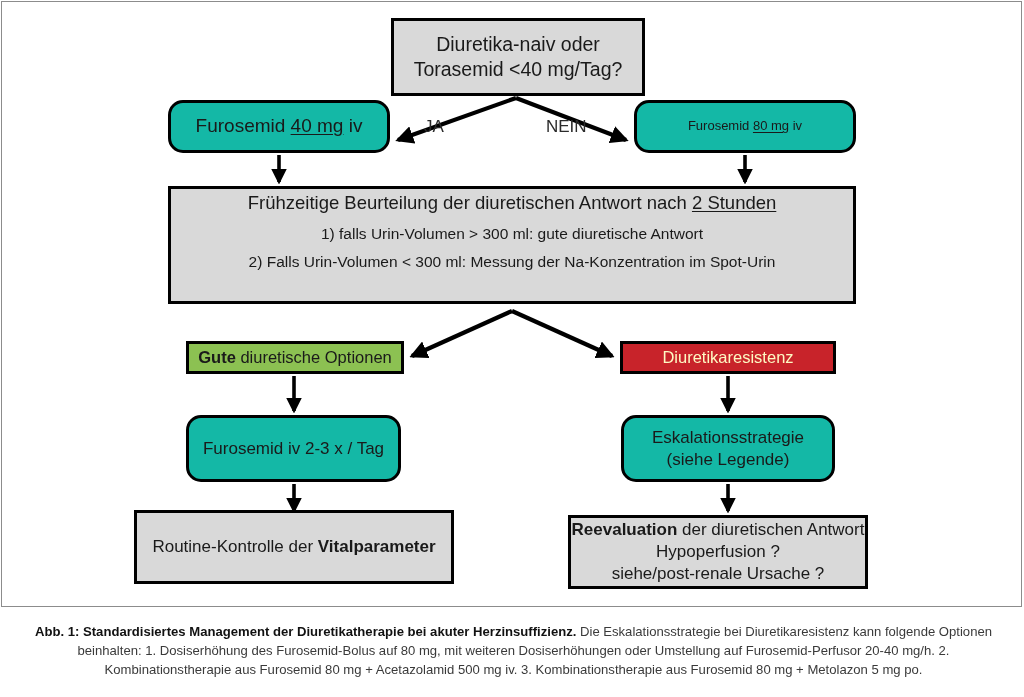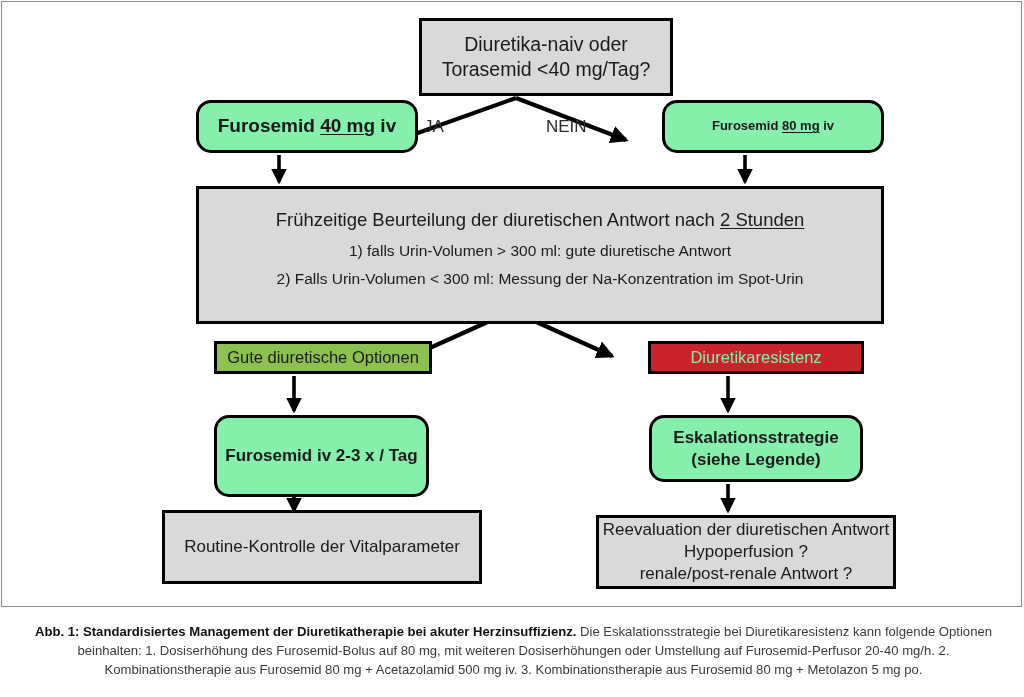--- a/index.html
+++ b/index.html
@@ -32,81 +32,79 @@
   .node {
     position: absolute;
     box-sizing: border-box;
     display: flex;
     flex-direction: column;
     align-items: center;
     justify-content: center;
     text-align: left;
     color: #1a1a1a;
     line-height: 1.28;
-    margin-left: 28px;
   }
   .rect {
     border: 3.5px solid #000000;
     background: #d9d9d9;
   }
   .rounded {
     border: 3.5px solid #000000;
     border-radius: 15px;
-    background: #86efac;
-    font-weight: bold;
+    background: #14b8a6;
   }
   .green {
     border: 3px solid #000000;
     background: #8cc152;
   }
   .red {
     border: 3px solid #000000;
     background: #c8232a;
-    color: #86efac;
+    color: #fef9c3;
   }
   .ln { display: block; white-space: nowrap; }
   .u { text-decoration: underline; text-underline-offset: 2px; }
-  .b { font-weight: normal; }
+  .b { font-weight: bold; }
 
   
   #node-decision {
     left: 391px; top: 18px; width: 254px; height: 78px;
     font-size: 19.5px;
   }
   #node-furo40 {
     left: 168px; top: 100px; width: 222px; height: 53px;
     font-size: 19px;
   }
   #node-furo80 {
     left: 634px; top: 100px; width: 222px; height: 53px;
     font-size: 13px;
   }
   #node-assessment {
-    left: 168px; top: 186px; width: 688px; height: 138px;
+    left: 168px; top: 186px; width: 688px; height: 118px;
     justify-content: flex-start;
-    padding-top: 19px;
+    padding-top: 2px;
   }
   #node-assessment .head {
     font-size: 18.5px;
     margin-bottom: 9px;
   }
   #node-assessment .step {
     font-size: 15.5px;
     margin-bottom: 8px;
   }
   #node-good {
     left: 186px; top: 341px; width: 218px; height: 33px;
     font-size: 16.5px;
   }
   #node-resist {
     left: 620px; top: 341px; width: 216px; height: 33px;
     font-size: 16.5px;
   }
   #node-furo-iv {
-    left: 186px; top: 415px; width: 215px; height: 82px;
+    left: 186px; top: 415px; width: 215px; height: 67px;
     font-size: 17px;
   }
   #node-escalation {
     left: 621px; top: 415px; width: 214px; height: 67px;
     font-size: 17px;
   }
   #node-routine {
     left: 134px; top: 510px; width: 320px; height: 74px;
     font-size: 17px;
   }
@@ -217,18 +215,18 @@
     <span class="ln">(siehe Legende)</span>
   </div>
 
   <div class="node rect" id="node-routine">
     <span class="ln"><span>Routine-Kontrolle der </span><span class="b">Vitalparameter</span></span>
   </div>
 
   <div class="node rect" id="node-reeval">
     <span class="ln"><span class="b">Reevaluation</span><span> der diuretischen Antwort</span></span>
     <span class="ln">Hypoperfusion ?</span>
-    <span class="ln">renale/post-renale Antwort ?</span>
+    <span class="ln">siehe/post-renale Ursache ?</span>
   </div>
 
   <div id="caption"><span class="cap-title">Abb. 1: Standardisiertes Management der Diuretikatherapie bei akuter Herzinsuffizienz.</span><span> Die Eskalationsstrategie bei Diuretikaresistenz kann folgende Optionen beinhalten: 1. Dosiserhöhung des Furosemid-Bolus auf 80 mg, mit weiteren Dosiserhöhungen oder Umstellung auf Furosemid-Perfusor 20-40 mg/h. 2. Kombinationstherapie aus Furosemid 80 mg + Acetazolamid 500 mg iv. 3. Kombinationstherapie aus Furosemid 80 mg + Metolazon 5 mg po.</span></div>
 
 </div>
 
 </body></html>

